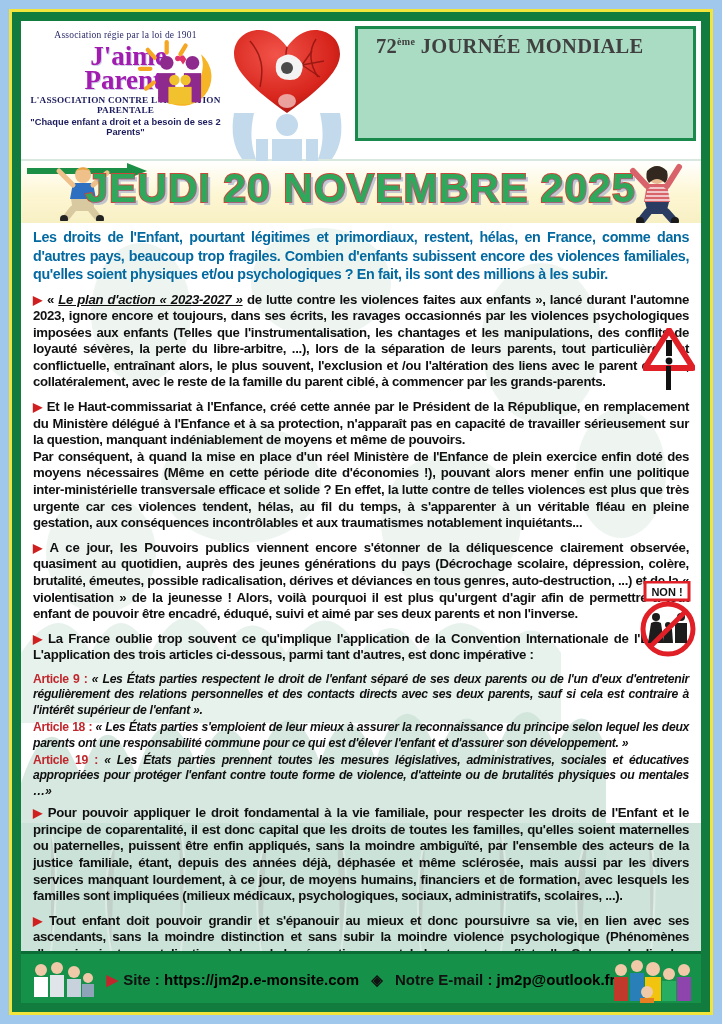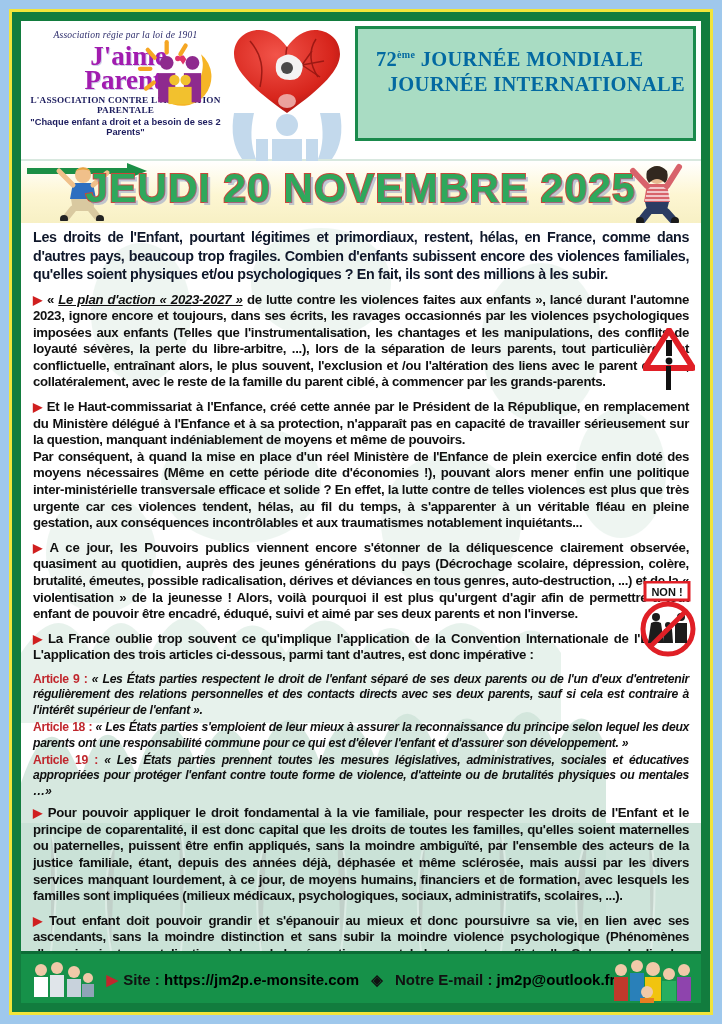--- a/index.html
+++ b/index.html
@@ -40,21 +40,20 @@
     width: 205px;
     padding: 6px 4px 2px 8px;
     text-align: center;
   }
   .assoc-line {
     font-family: "Liberation Serif", serif;
     font-size: 9.5px;
     color: #2a2a6a;
     letter-spacing: .2px;
     margin-top: 3px;
-    font-style: italic;
   }
   .brand {
     font-family: "Liberation Serif", serif;
     font-weight: bold;
     color: #a21caf;
     font-size: 27px;
     line-height: 24px;
     text-align: center;
     padding-left: 6px;
     margin-top: 4px;
@@ -85,24 +84,24 @@
     position: relative;
     width: 135px;
     margin-left: -6px;
   }
   
   .title-block {
     flex: 1;
     background: #a9dcc3;
     border: 3px solid #1a8a4c;
     margin: 5px 5px 18px 0;
-    padding: 13px 8px 2px 8px;
+    padding: 0 8px 2px 8px;
     text-align: right;
     font-family: "Liberation Serif", serif;
-    color: #0369a1;
+    color: #404040;
     font-weight: bold;
   }
   .title-line {
     font-size: 20.5px;
     line-height: 25px;
     letter-spacing: .3px;
     white-space: nowrap;
   }
   .title-line .sup { font-size: 10px; vertical-align: super; }
   .title-line.l1 { text-align: left; padding-left: 10px;}
@@ -147,21 +146,21 @@
   }
   .content {
     position: relative;
     padding: 3px 12px 0 12px;
   }
   .intro {
     font-family: "Liberation Sans Narrow","Liberation Sans", sans-serif;
     font-weight: bold;
     font-size: 14.3px;
     line-height: 18.5px;
-    color: #0f172a;
+    color: #0369a1;
     text-align: justify;
     letter-spacing: -0.35px;
     margin: 2px 0 8px 0;
   }
   p.para {
     font-family: "Liberation Sans Narrow","Liberation Sans", sans-serif;
     font-size: 13.2px;
     line-height: 16.6px;
     color: #101010;
     text-align: justify;
@@ -288,21 +287,20 @@
           <path d="M86 118 h12 v24 h-12z"></path>
         </g>
       </svg>
     </div>
 
     <div class="title-block">
       <div class="title-line l1">
         <span>72</span><span class="sup">ème</span>
         <span>JOURNÉE MONDIALE</span>
       </div>
-      <div class="title-line">JOURNÉE INTERNATIONALE</div>
     </div>
   </div>
 
   <div class="date-band">
     <svg class="green-arrow" viewBox="0 0 120 16">
       <path d="M0 5 h100 v-5 l20 8 l-20 8 v-5 H0z" fill="#1c8f46"></path>
     </svg>
     <svg class="kid-left" viewBox="0 0 56 58">
       <circle cx="28" cy="12" r="8" fill="#f0c08a"></circle>
       <path d="M20 8 q8 -7 16 0 q-8 -3 -16 0z" fill="#e8a33c"></path>

